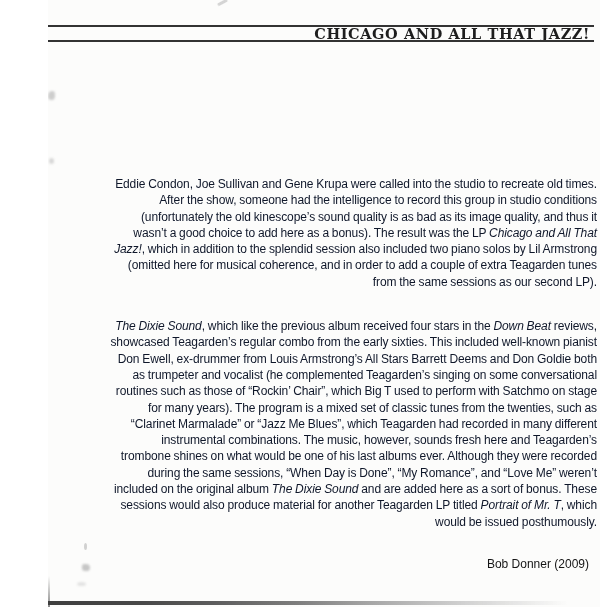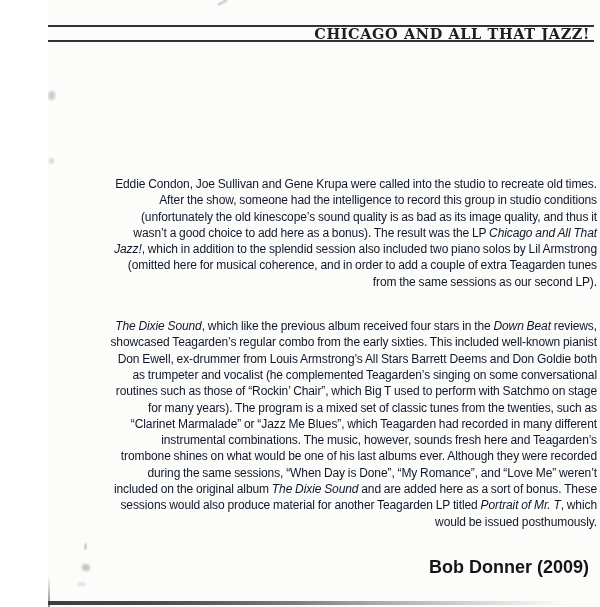--- a/index.html
+++ b/index.html
@@ -41,22 +41,22 @@
     font-size: 12px; line-height: 16.3px;
     letter-spacing: -0.1px; word-spacing: -0.35px;
     text-align: right;
   }
   .article p { margin: 0 0 28px 0; }
   .article em { font-style: italic; }
 
   .byline {
     position: absolute; left: 0; top: 557px; width: 541px;
     text-align: right;
-    font-weight: bold;
-    font-size: 18px;
+    font-weight: normal;
+    font-size: 12px;
     color: #151515;
   }
 
   
   .artifact { position: absolute; pointer-events: none; }
   .speck-top {
     left: 169px; top: 1px; width: 11px; height: 3px;
     background: #c0c0c0; border-radius: 2px;
     transform: rotate(-28deg); opacity: 0.65; filter: blur(0.4px);
   }

